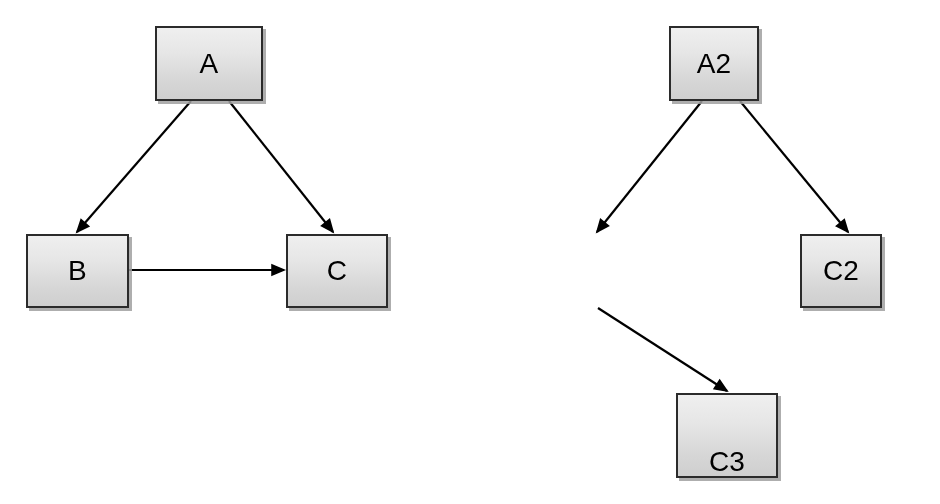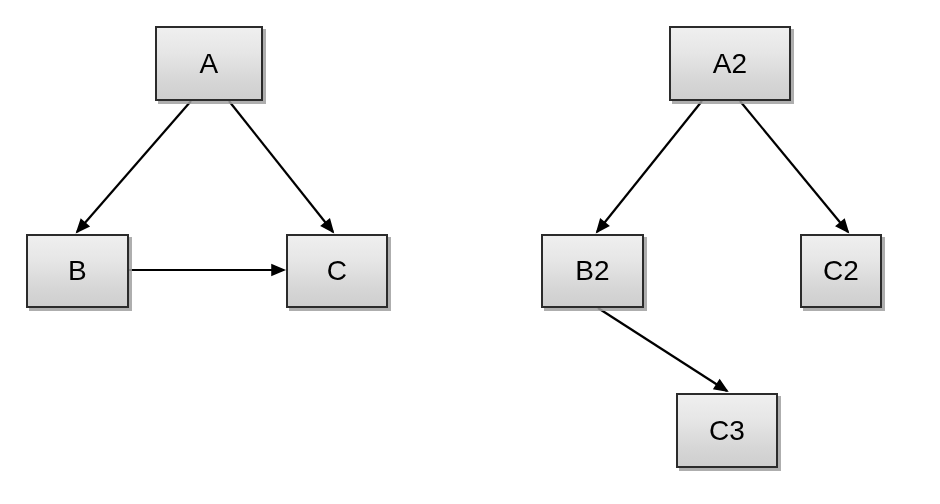--- a/index.html
+++ b/index.html
@@ -88,27 +88,24 @@
   <div id="node-layer">
       <div class="node" style="left: 155px; top: 26px; width: 108px; height: 75px;">
         <span class="node-label">A</span>
       </div>
       <div class="node" style="left: 26px; top: 234px; width: 103px; height: 74px;">
         <span class="node-label">B</span>
       </div>
       <div class="node" style="left: 286px; top: 234px; width: 102px; height: 74px;">
         <span class="node-label">C</span>
       </div>
-      <div class="node" style="left: 669px; top: 26px; width: 122px; height: 75px;">
+      <div class="node" style="left: 669px; top: 26px; width: 90px; height: 75px;">
         <span class="node-label">A2</span>
-      </div>
-      <div class="node" style="left: 541px; top: 234px; width: 103px; height: 74px;">
-        <span class="node-label">B2</span>
       </div>
       <div class="node" style="left: 800px; top: 234px; width: 82px; height: 74px;">
         <span class="node-label">C2</span>
       </div>
-      <div class="node" style="left: 676px; top: 393px; width: 102px; height: 75px;">
+      <div class="node" style="left: 676px; top: 393px; width: 102px; height: 85px; align-items: flex-end;">
         <span class="node-label">C3</span>
       </div>
     </div>
 
 </div>
 
 </body></html>

